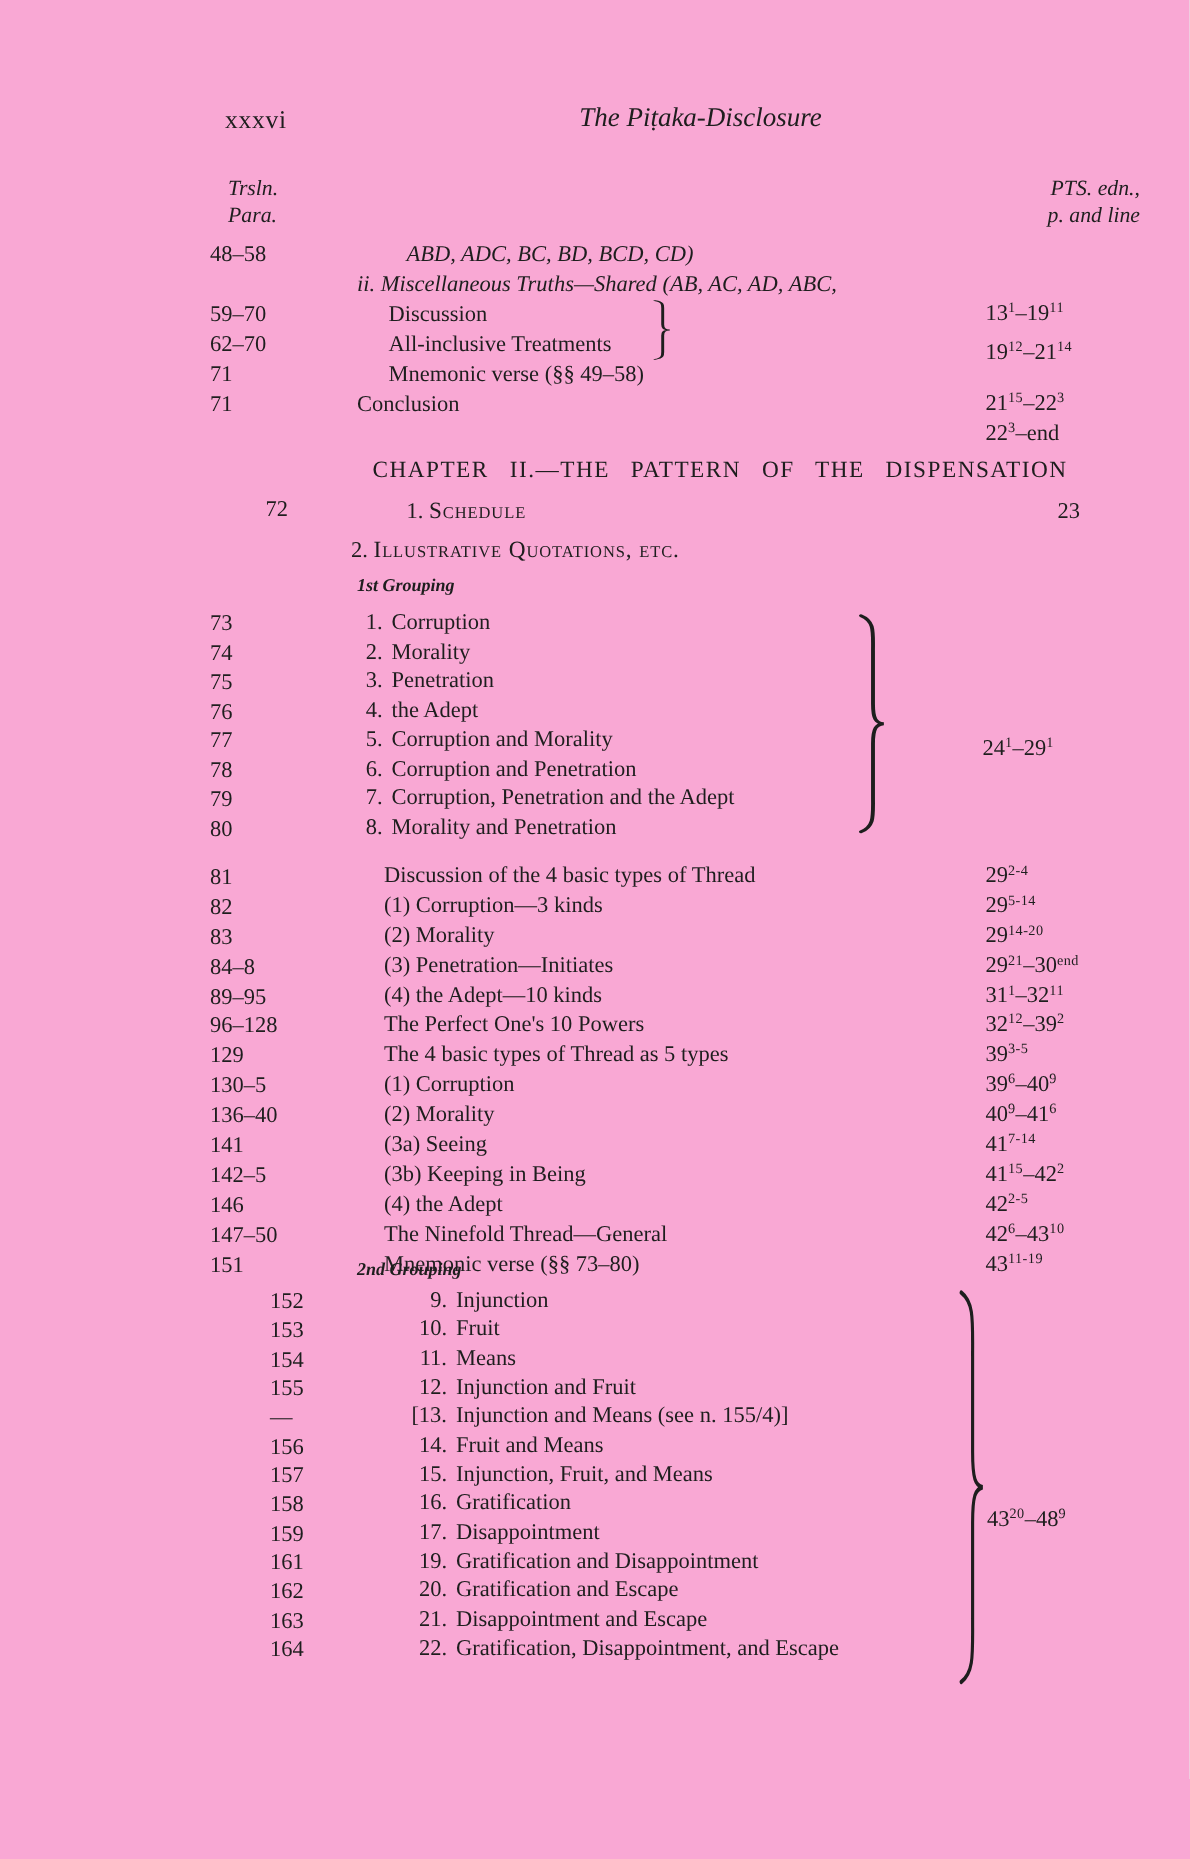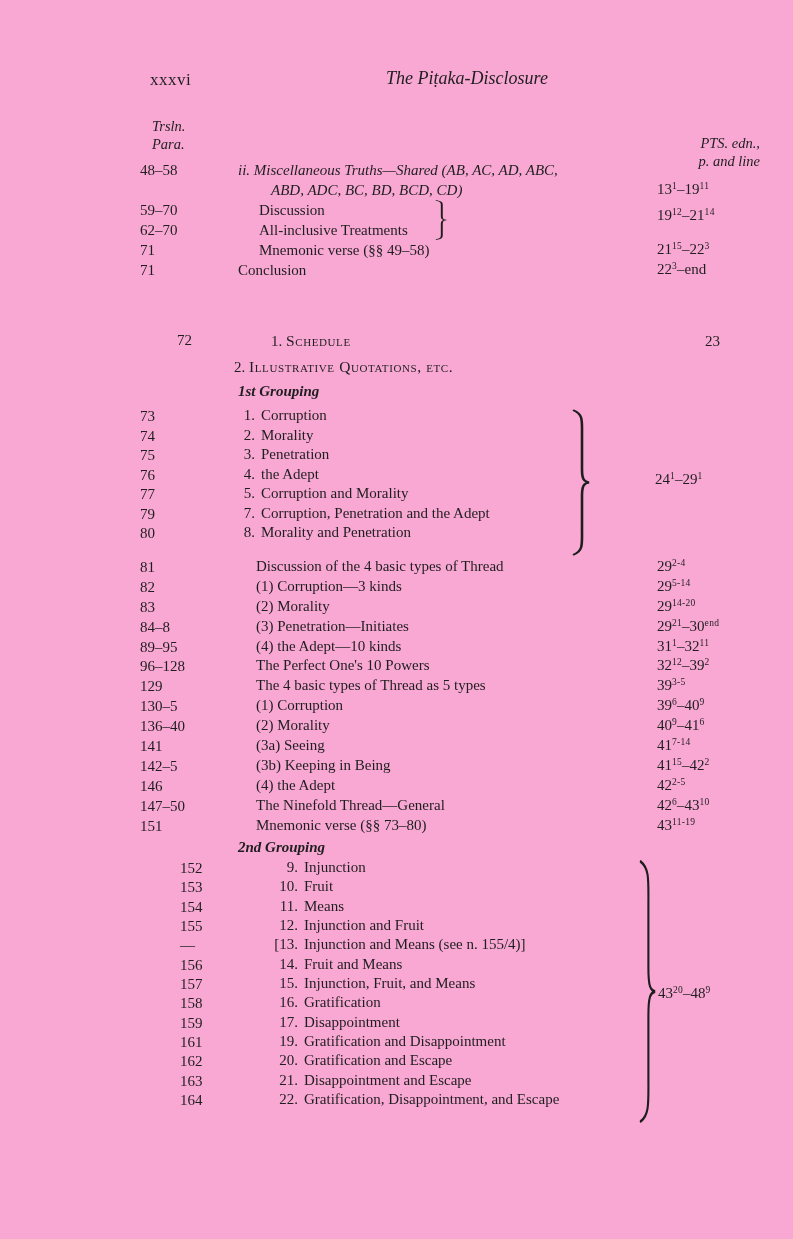--- a/index.html
+++ b/index.html
@@ -2,62 +2,62 @@
 <html><head>
 <meta charset="utf-8">
 <style>
   html,body{margin:0;padding:0;background:#e8e8e8;}
   .page{
     position:relative;width:793px;height:1239px;margin:0 auto;
     background:#f9a8d4;color:#1e1e1e;
     font-family:"Liberation Serif","DejaVu Serif",serif;
     font-size:15px;overflow:hidden;
   }
-  .abs{position:absolute;}
+  .abs{position:absolute;margin-top:20px;}
   .italic{font-style:italic;}
   sup{font-size:9.5px;line-height:0;vertical-align:5px;letter-spacing:.3px;}
   .ref{position:absolute;left:657px;top:0;white-space:nowrap;}
 
   
   .folio{position:absolute;left:150px;top:70px;font-size:17px;letter-spacing:.5px;}
   .running-title{position:absolute;left:322px;top:68px;width:290px;text-align:center;
     font-style:italic;font-size:18px;}
 
   
   .colhead-left{position:absolute;left:152px;top:117px;font-style:italic;font-size:14.5px;line-height:18px;}
-  .colhead-right{position:absolute;left:640px;top:134px;width:120px;text-align:right;
+  .colhead-right{position:absolute;left:640px;top:117px;width:120px;text-align:right;
     font-style:italic;font-size:14.5px;line-height:18px;}
 
   
   #front-rows{position:absolute;top:160px;left:0;width:100%;}
   .fm-row{position:relative;}
   .fm-line{height:20px;line-height:20px;white-space:nowrap;}
   .num{position:absolute;left:140px;top:0;line-height:20px;white-space:nowrap;text-align:right;}
   .ind1{padding-left:238px;}
   .ind2{padding-left:259px;}
   .cont{padding-left:271px;}
 
   
   .chapter-heading{position:absolute;left:168px;top:305px;width:624px;text-align:center;
     font-size:15.5px;letter-spacing:1px;word-spacing:9px;white-space:nowrap;}
   .schedule-row{position:absolute;left:0;top:330px;width:100%;height:22px;line-height:22px;margin-left:37px;}
   .illus-row{position:absolute;left:0;top:356px;width:100%;height:22px;line-height:22px;}
   .caps-line{padding-left:234px;white-space:nowrap;}
   .sc{font-variant:small-caps;letter-spacing:.6px;font-size:15.5px;}
-  .group-heading{position:absolute;left:238px;font-style:italic;font-weight:600;font-size:15px;}
+  .group-heading{position:absolute;left:238px;font-style:italic;font-weight:600;font-size:12px;}
   .gh1{top:383px;} .gh2{top:839px;}
 
   
   #groupA{position:absolute;top:406px;left:0;width:100%;}
   .ga-row{position:relative;height:19.5px;line-height:19.5px;}
   .ga-row .no{position:absolute;left:236px;width:19px;text-align:right;}
   .ga-row .txt{padding-left:261px;white-space:nowrap;}
 
   
-  #mid-rows{position:absolute;top:557px;left:0;width:100%;}
+  #mid-rows{position:absolute;top:575px;left:0;width:100%;}
   .mid-row{position:relative;height:19.9px;line-height:19.9px;}
   .mid-row .txt{padding-left:256px;white-space:nowrap;}
 
   
   #groupB{position:absolute;top:858px;left:0;width:100%;padding-left:40px;}
   .gb-row{position:relative;height:19.35px;line-height:19.35px;}
   .gb-row .no{position:absolute;left:225px;width:33px;text-align:right;}
   .gb-row .txt{padding-left:264px;white-space:nowrap;}
 
   .brace{position:absolute;}
@@ -76,22 +76,22 @@
     <div>Para.</div>
   </div>
   <div class="colhead-right">
     <div>PTS. edn.,</div>
     <div>p. and line</div>
   </div>
 
   <div id="front-rows">
       <div class="fm-row">
         <span class="num">48–58</span>
+        <div class="fm-line cont italic">ABD, ADC, BC, BD, BCD, CD)</div>
         <div class="fm-line ind1 italic">ii. Miscellaneous Truths—Shared (AB, AC, AD, ABC,</div>
-        <div class="fm-line cont italic">ABD, ADC, BC, BD, BCD, CD)</div>
       </div>
       <div class="fm-row">
         <span class="num">59–70</span>
         <div class="fm-line ind2">Discussion</div>
       </div>
       <div class="fm-row">
         <span class="num">62–70</span>
         <div class="fm-line ind2">All-inclusive Treatments</div>
       </div>
       <div class="fm-row">
@@ -106,20 +106,21 @@
 
   <span class="ref abs" style="top:181px">13<sup>1</sup>–19<sup>11</sup></span>
   <span class="ref abs" style="top:207px">19<sup>12</sup>–21<sup>14</sup></span>
   <span class="ref abs" style="top:241px">21<sup>15</sup>–22<sup>3</sup></span>
   <span class="ref abs" style="top:261px">22<sup>3</sup>–end</span>
 
   <svg class="brace" style="left:434px;top:200px;width:13px;height:40px" viewBox="0 0 20 200" preserveAspectRatio="none">
     <path d="M4 2 C13 7 12 16 12 34 L12 82 C12 96 14 99 19 100 C14 101 12 104 12 118 L12 166 C12 184 13 193 4 198" stroke-width="3"></path>
   </svg>
 
+  <div class="chapter-heading">CHAPTER II.—THE PATTERN OF THE DISPENSATION</div>
 
   <div class="schedule-row">
     <span class="num">72</span>
     <div class="caps-line">
       <span>1.</span>
       <span class="sc">Schedule</span>
     </div>
     <span class="ref" style="left:668px">23</span>
   </div>
 
@@ -151,20 +152,25 @@
         <span class="num">76</span>
         <span class="no">4.</span>
         <div class="txt">the Adept</div>
       </div>
       <div class="ga-row">
         <span class="num">77</span>
         <span class="no">5.</span>
         <div class="txt">Corruption and Morality</div>
       </div>
       <div class="ga-row">
+        <span class="num">78</span>
+        <span class="no">6.</span>
+        <div class="txt">Corruption and Penetration</div>
+      </div>
+      <div class="ga-row">
         <span class="num">79</span>
         <span class="no">7.</span>
         <div class="txt">Corruption, Penetration and the Adept</div>
       </div>
       <div class="ga-row">
         <span class="num">80</span>
         <span class="no">8.</span>
         <div class="txt">Morality and Penetration</div>
       </div>
     </div>

